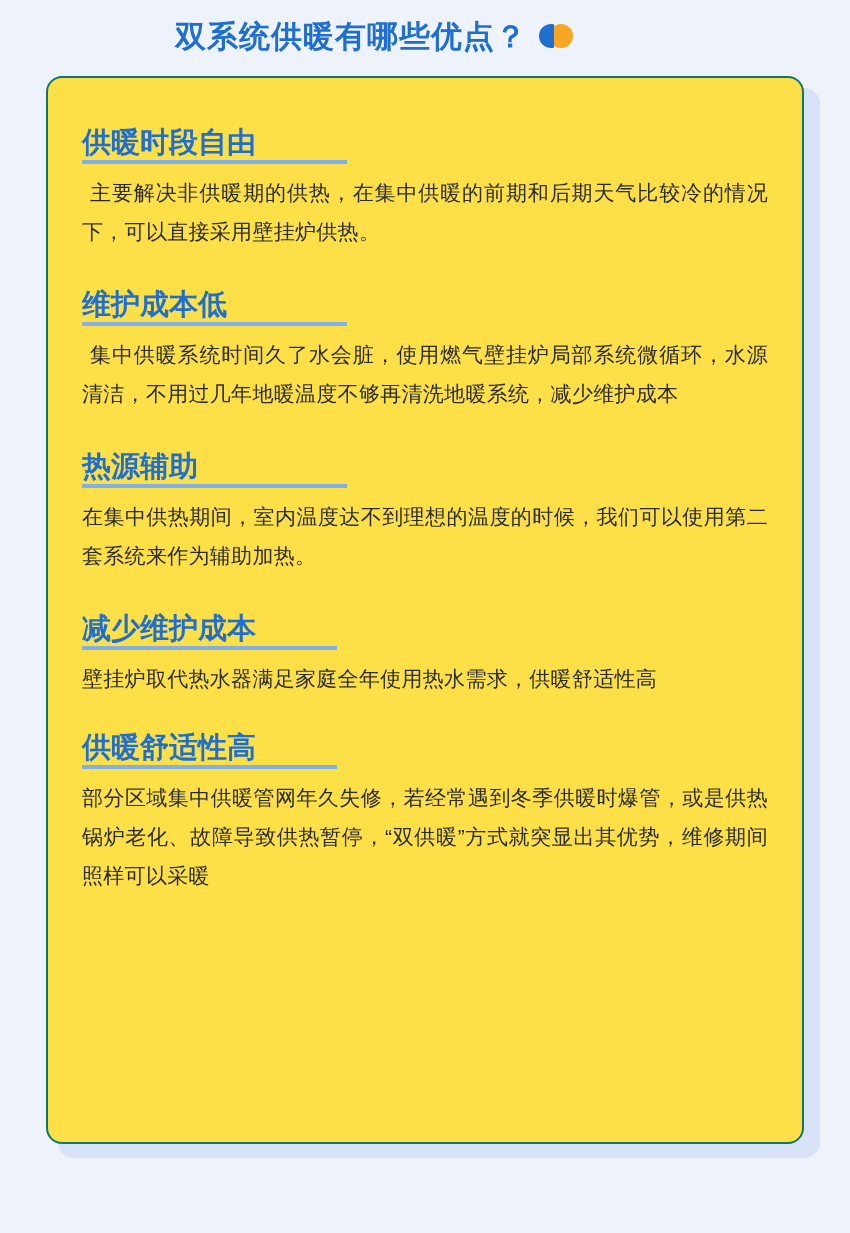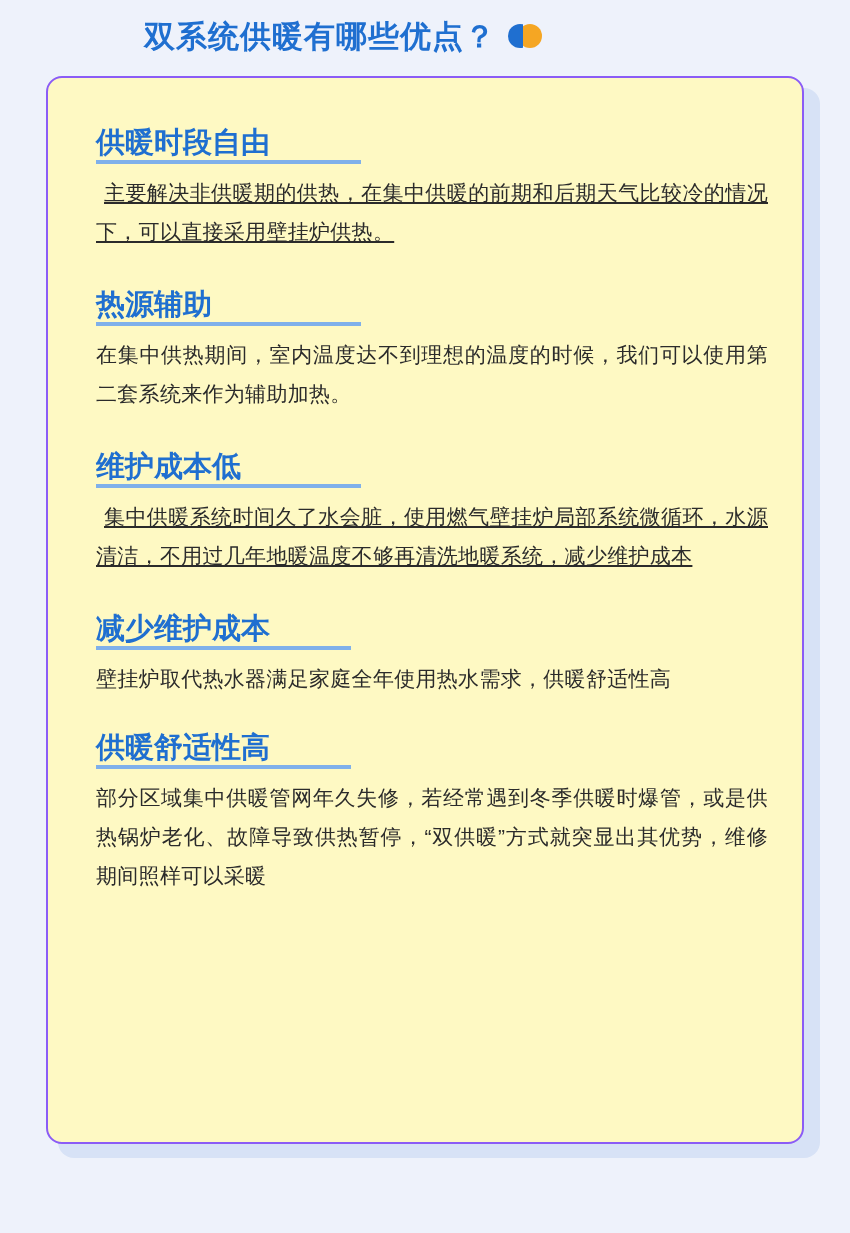--- a/index.html
+++ b/index.html
@@ -16,20 +16,21 @@
   }
 
   
   .header {
     width: 690px;
     height: 72px;
     display: flex;
     align-items: center;
     justify-content: center;
     position: relative;
+    padding-left: 31px;
   }
   .header-title {
     font-size: 31px;
     font-weight: bold;
     color: #1f6fd0;
     letter-spacing: 1px;
     line-height: 1;
   }
   .header-dots {
     position: relative;
@@ -66,25 +67,25 @@
     height: 1070px;
     background: #d7e2f6;
     border-radius: 16px;
   }
   .card {
     position: absolute;
     left: 46px;
     top: 76px;
     width: 758px;
     height: 1068px;
-    background: #fef9c3;
-    border: 2px solid #8b5cf6;
+    background: #fde047;
+    border: 2px solid #0f766e;
     border-radius: 16px;
     box-sizing: border-box;
-    padding: 46px 34px 20px 48px;
+    padding: 46px 34px 20px 34px;
   }
 
   
   .section {
     margin-bottom: 26px;
   }
   .section:last-child {
     margin-bottom: 0;
   }
   .sec-heading {
@@ -115,21 +116,20 @@
   .sec-body {
     font-size: 21px;
     color: #2b2b2b;
     line-height: 1.85;
     letter-spacing: 0.3px;
     text-align: justify;
     margin: 0;
   }
   .indent {
     text-indent: 8px;
-    text-decoration: underline;
   }
 
   
   .gap-lg { margin-bottom: 34px; }
   .gap-md { margin-bottom: 30px; }
 </style>
 </head>
 <body>
 
 <div class="header">
@@ -143,27 +143,27 @@
 <div class="card-shadow"></div>
 
 <div class="card">
 
   <div class="section gap-lg">
     <div class="sec-heading h-w1">供暖时段自由</div>
     <p class="sec-body indent">主要解决非供暖期的供热，在集中供暖的前期和后期天气比较冷的情况下，可以直接采用壁挂炉供热。</p>
   </div>
 
   <div class="section gap-lg">
-    <div class="sec-heading h-w2">热源辅助</div>
-    <p class="sec-body">在集中供热期间，室内温度达不到理想的温度的时候，我们可以使用第二套系统来作为辅助加热。</p>
+    <div class="sec-heading h-w3">维护成本低</div>
+    <p class="sec-body indent">集中供暖系统时间久了水会脏，使用燃气壁挂炉局部系统微循环，水源清洁，不用过几年地暖温度不够再清洗地暖系统，减少维护成本</p>
   </div>
 
   <div class="section gap-lg">
-    <div class="sec-heading h-w3">维护成本低</div>
-    <p class="sec-body indent">集中供暖系统时间久了水会脏，使用燃气壁挂炉局部系统微循环，水源清洁，不用过几年地暖温度不够再清洗地暖系统，减少维护成本</p>
+    <div class="sec-heading h-w2">热源辅助</div>
+    <p class="sec-body">在集中供热期间，室内温度达不到理想的温度的时候，我们可以使用第二套系统来作为辅助加热。</p>
   </div>
 
   <div class="section gap-md">
     <div class="sec-heading h-w4">减少维护成本</div>
     <p class="sec-body">壁挂炉取代热水器满足家庭全年使用热水需求，供暖舒适性高</p>
   </div>
 
   <div class="section">
     <div class="sec-heading h-w5">供暖舒适性高</div>
     <p class="sec-body">部分区域集中供暖管网年久失修，若经常遇到冬季供暖时爆管，或是供热锅炉老化、故障导致供热暂停，“双供暖”方式就突显出其优势，维修期间照样可以采暖</p>

